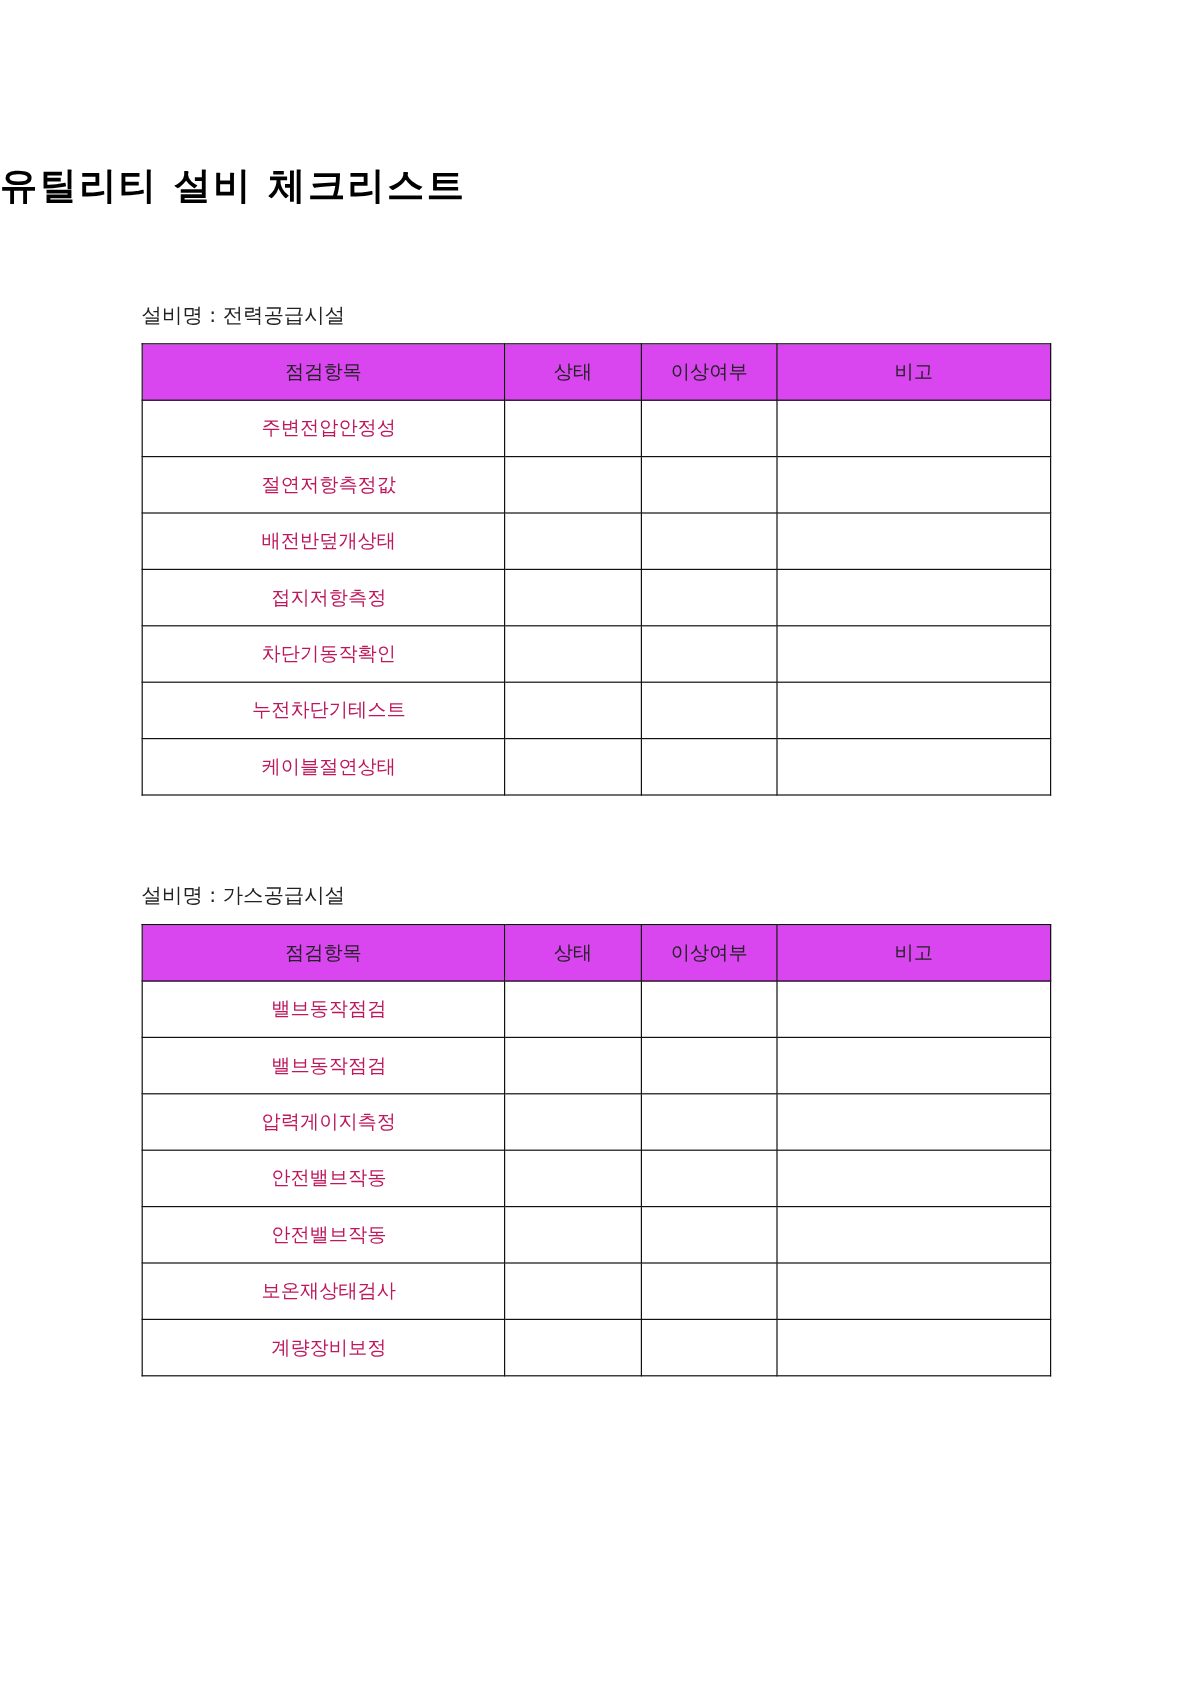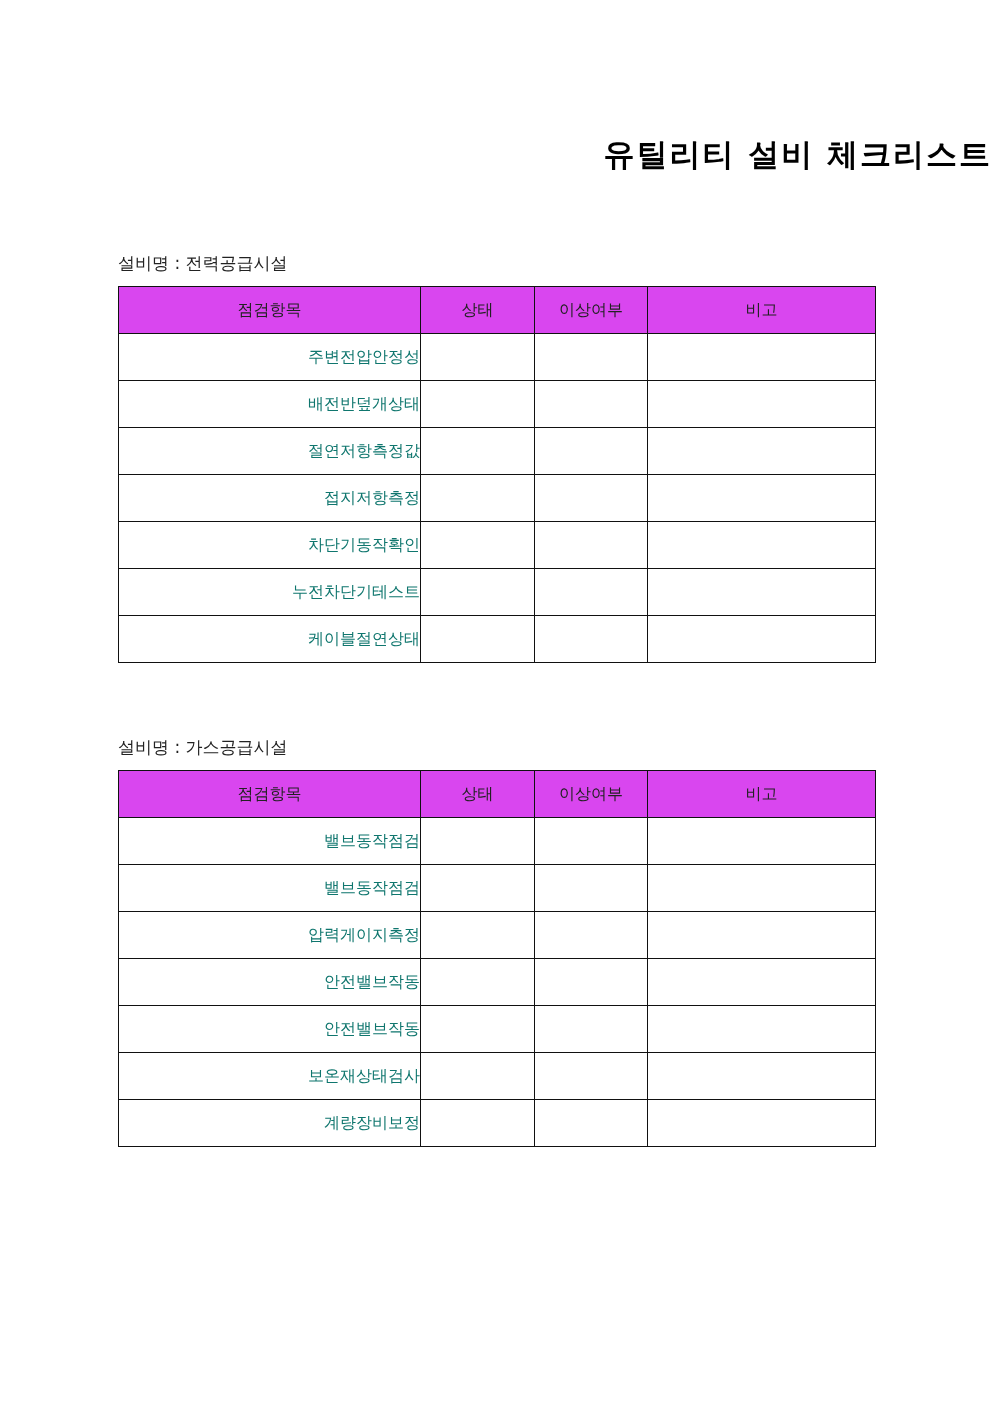--- a/index.html
+++ b/index.html
@@ -13,21 +13,21 @@
       position: relative;
       font-family: "DejaVu Sans", "Liberation Sans", sans-serif;
       color: #111111;
       overflow: hidden;
     }
     .page-title {
       position: absolute;
       top: 134px;
       left: 0;
       width: 992px;
-      text-align: right;
+      text-align: left;
       font-size: 31px;
       font-weight: bold;
       letter-spacing: 2px;
       color: #000000;
     }
     .section {
       position: absolute;
       left: 118px;
       width: 757px;
     }
@@ -51,23 +51,23 @@
       padding: 0;
       font-size: 16px;
       font-weight: normal;
     }
     table.checklist th {
       background: #d946ef;
       text-align: center;
       color: #222222;
     }
     table.checklist td.item {
-      text-align: right;
+      text-align: center;
       padding-left: 9px;
-      color: #0f766e;
+      color: #be185d;
       margin-top: 12px;
     }
     col.c1 { width: 302px; }
     col.c2 { width: 114px; }
     col.c3 { width: 113px; }
     col.c4 { width: 228px; }
   </style>
 </head>
 <body>
 
@@ -91,27 +91,27 @@
       </tr>
     </thead>
     <tbody>
       <tr>
         <td class="item">주변전압안정성</td>
         <td></td>
         <td></td>
         <td></td>
       </tr>
       <tr>
+        <td class="item">절연저항측정값</td>
+        <td></td>
+        <td></td>
+        <td></td>
+      </tr>
+      <tr>
         <td class="item">배전반덮개상태</td>
-        <td></td>
-        <td></td>
-        <td></td>
-      </tr>
-      <tr>
-        <td class="item">절연저항측정값</td>
         <td></td>
         <td></td>
         <td></td>
       </tr>
       <tr>
         <td class="item">접지저항측정</td>
         <td></td>
         <td></td>
         <td></td>
       </tr>

